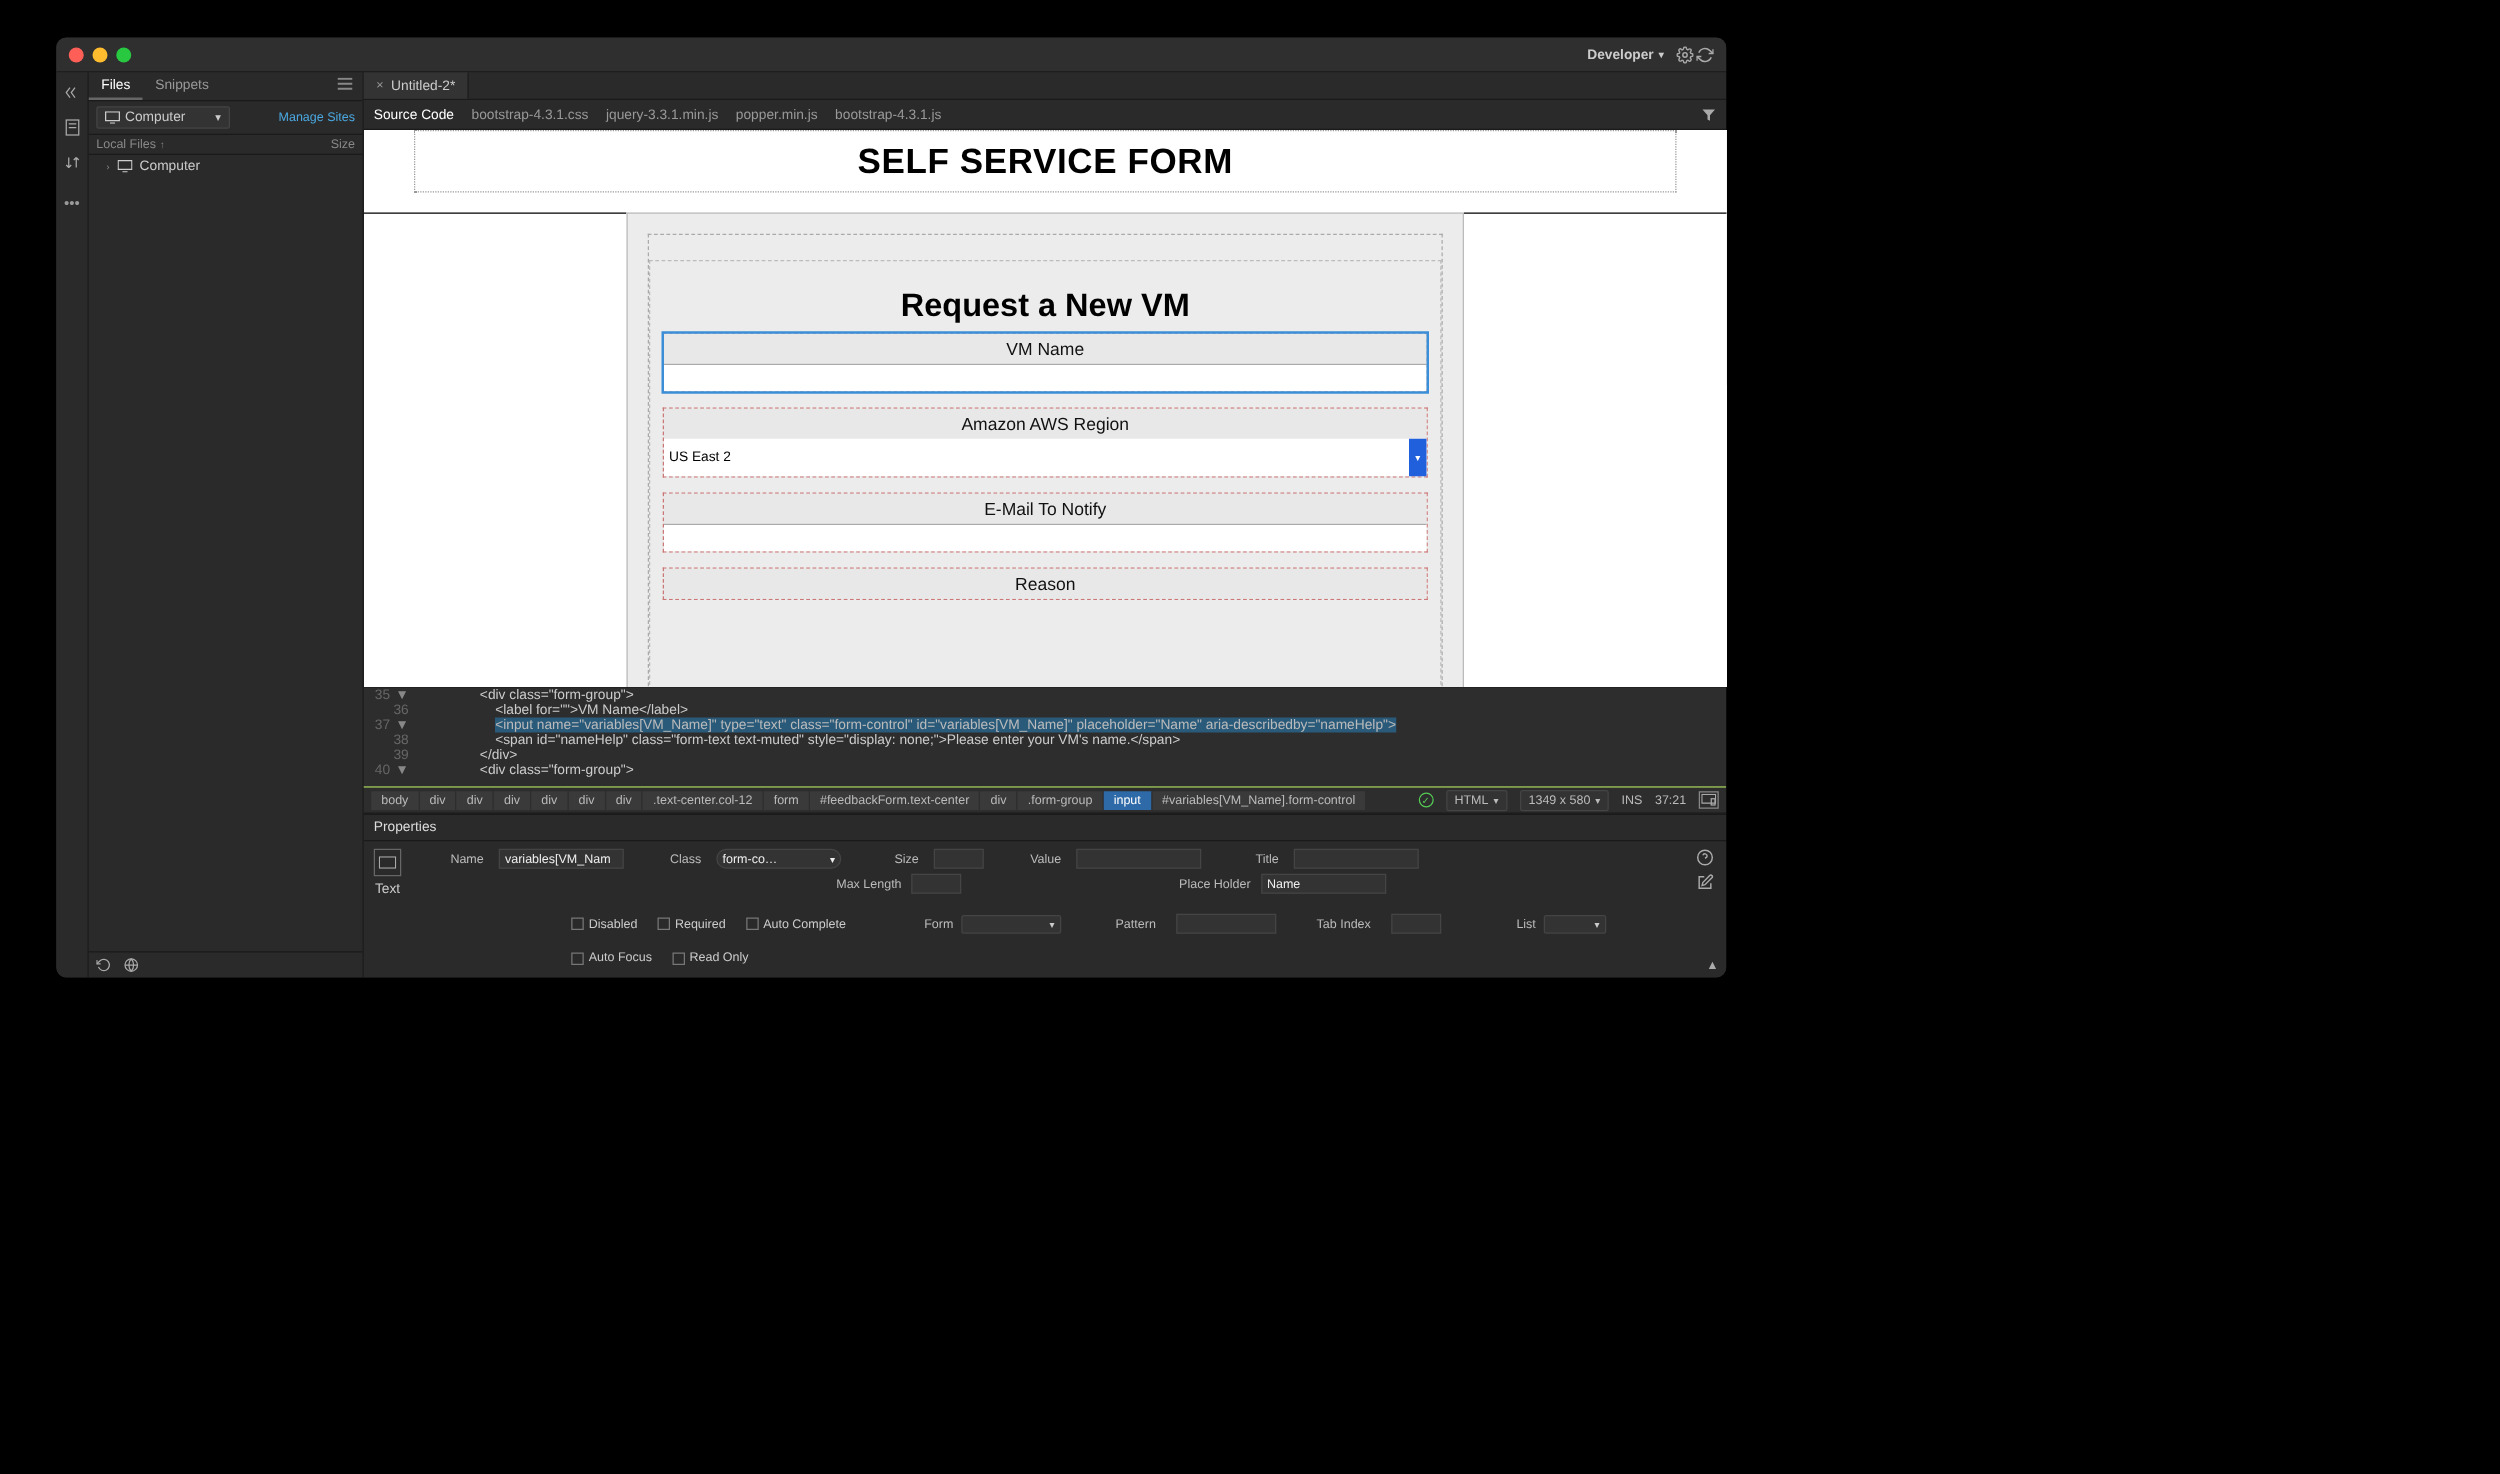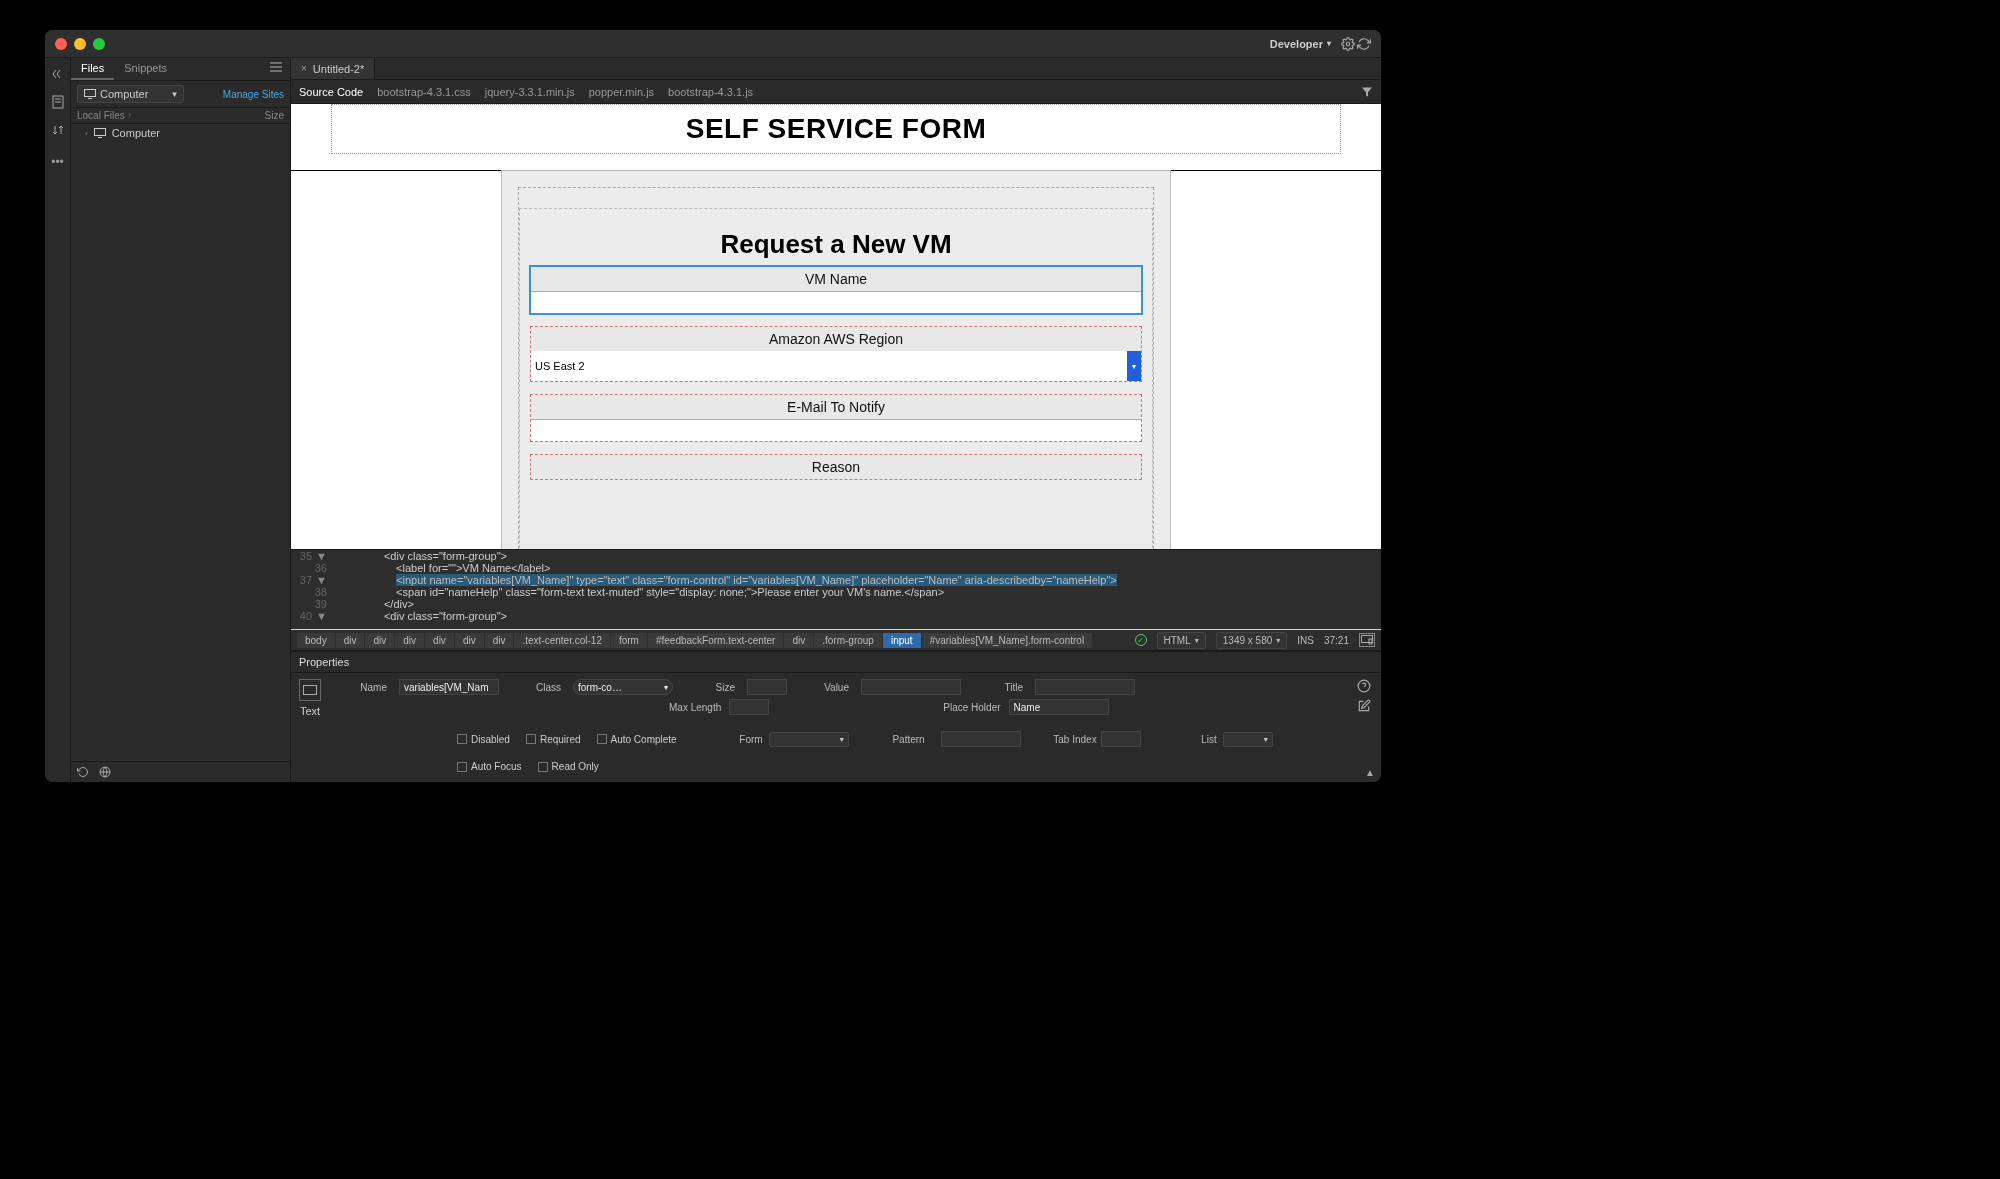--- a/index.html
+++ b/index.html
@@ -444,21 +444,21 @@
                 <span class="plabel">Form</span>
                 <div class="mini-dd">
                     <span></span>
                     <span style="font-size:8px;">▾</span>
                   </div>
               </div>
               <div style="display:flex;align-items:center;gap:16px;margin-left:10px;">
                 <span class="plabel">Pattern</span>
                 <input class="pinput" style="width: 80px;">
               </div>
-              <div style="display:flex;align-items:center;gap:4px;margin-left:10px;">
+              <div style="display:flex;align-items:center;gap:16px;margin-left:10px;">
                 <span class="plabel">Tab Index</span>
                 <input class="pinput" style="width: 40px;">
               </div>
               <div style="display:flex;align-items:center;gap:6px;margin-left:10px;">
                 <span class="plabel">List</span>
                 <div class="mini-dd" style="width:50px;">
                     <span></span>
                     <span style="font-size:8px;">▾</span>
                   </div>
               </div>

